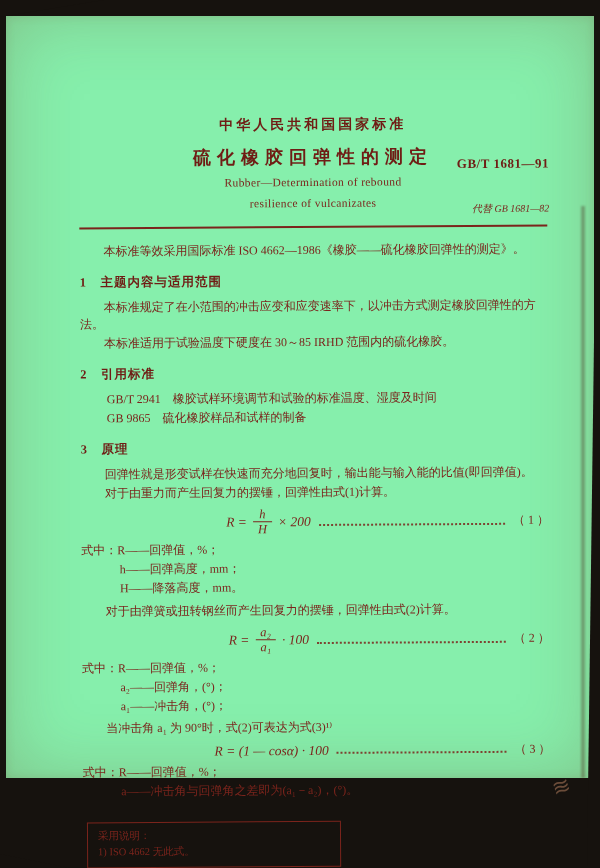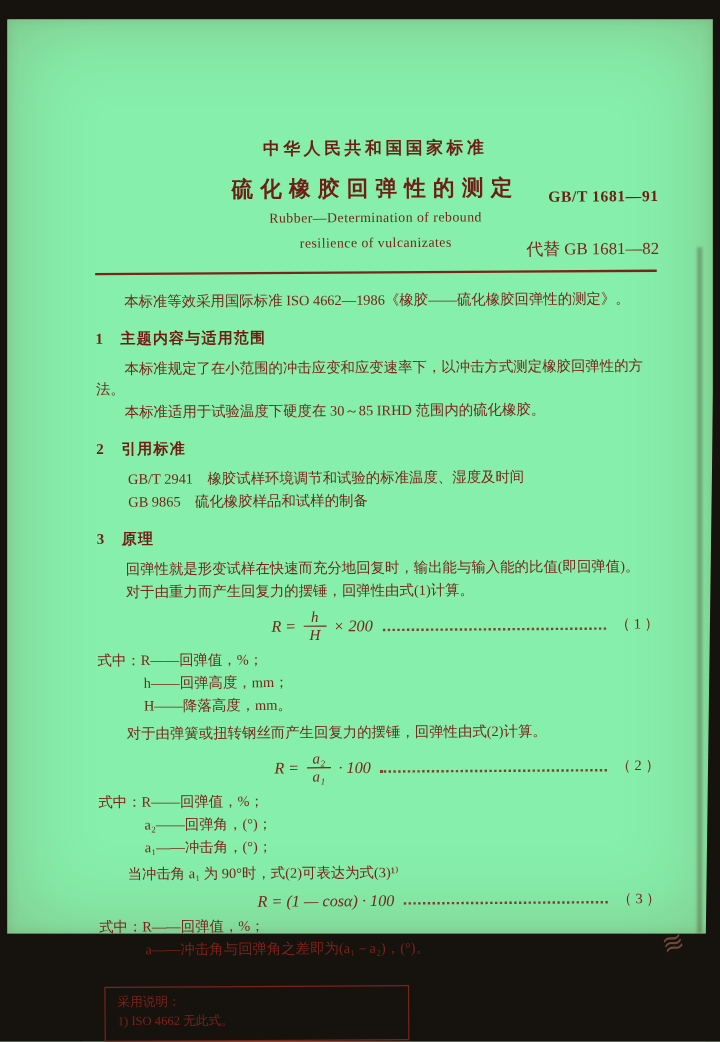--- a/index.html
+++ b/index.html
@@ -40,21 +40,21 @@
     position:absolute;right:24px;top:758px;font-size:22px;color:#6b4c39;
     transform:rotate(-18deg);font-family:"DejaVu Sans",sans-serif;
   }
   
   .org{margin-top:100px;text-align:center;font-weight:bold;font-size:14px;letter-spacing:3px;color:#6f1d15;}
   .title-cn{margin-top:16px;text-align:center;font-weight:bold;font-size:18px;letter-spacing:6px;color:#6f1d15;}
   .en{margin-top:8px;text-align:center;font-size:11.5px;letter-spacing:.4px;}
   .en + .en{margin-top:4px;}
   .code-block{position:absolute;right:-2px;top:126px;text-align:right;margin-top:14px;}
   .code{font-weight:bold;font-size:13px;letter-spacing:.5px;color:#6f1d15;}
-  .replaces{margin-top:28px;font-size:14px;}
+  .replaces{margin-top:28px;font-size:10px;font-style:italic;}
   .divider{margin-top:14px;border-top:2px solid #7b241c;}
   
   p{margin:0;}
   .para{margin-top:7px;}
   .indent{text-indent:2em;}
   .sec{margin:14px 0 0;font-size:12.5px;font-weight:bold;color:#6f1d15;letter-spacing:1px;}
   .ref{padding-left:2.2em;}
   .where{margin-top:4px;}
   .where.sub{padding-left:3.2em;margin-top:2px;}
   .first-after-sec{margin-top:8px;}

